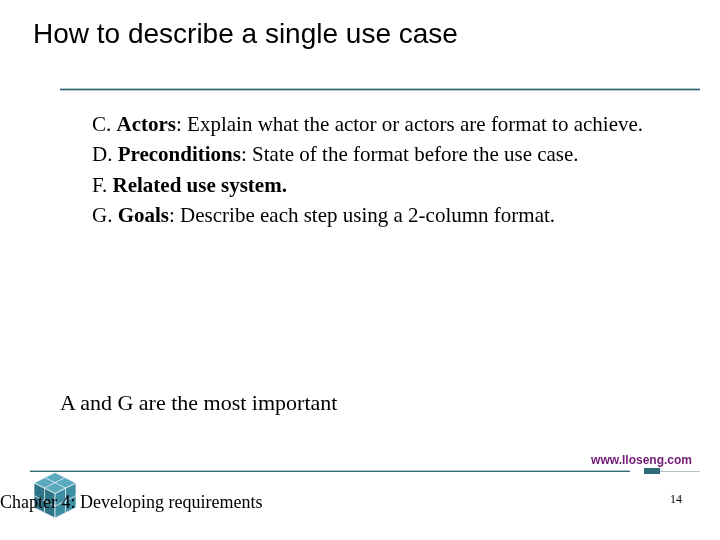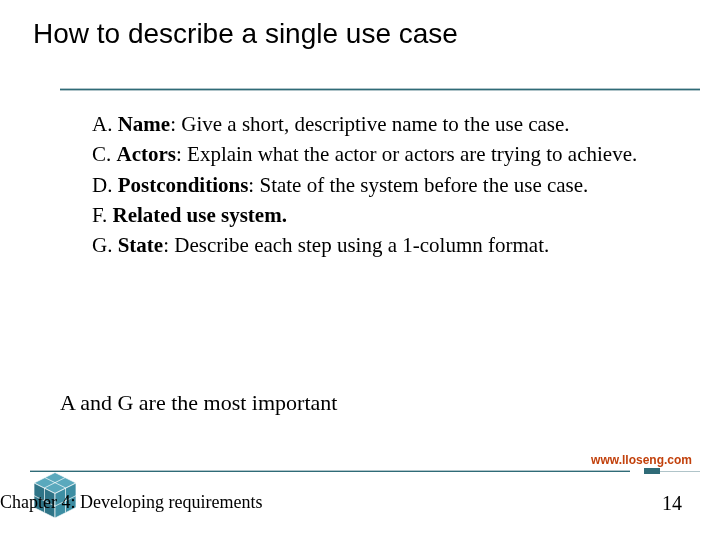--- a/index.html
+++ b/index.html
@@ -7,61 +7,58 @@
   .slide { position: relative; width: 720px; height: 540px; overflow: hidden; padding-left: 14px; }
   .title { position: absolute; left: 33px; top: 18px; font-size: 28px; font-family: Arial, Helvetica, sans-serif; font-weight: 400; letter-spacing: 0; }
   .rule-strip { position: absolute; left: 60px; top: 88px; width: 640px; height: 4px; }
   .rule-strip .g1 { position: absolute; top: 0; left: 0; right: 0; height: 1px; background: #b0c4c9; }
   .rule-strip .g2 { position: absolute; top: 1px; left: 0; right: 0; height: 1px; background: #2f6b77; }
   .rule-strip .g3 { position: absolute; top: 2px; left: 0; right: 0; height: 1px; background: #b0c4c9; }
   .body { position: absolute; left: 92px; top: 110px; width: 620px; font-size: 21px; line-height: 1.35; }
   .item { margin-bottom: 2px; white-space: nowrap; }
   .item .label { font-weight: 700; }
   .note { position: absolute; left: 60px; top: 390px; font-size: 22px; text-align: right; }
-  .site { position: absolute; right: 28px; top: 453px; font-family: Arial, Helvetica, sans-serif; font-size: 12px; font-weight: 700; color: #c2410c; }
+  .site { position: absolute; right: 28px; top: 453px; font-family: Arial, Helvetica, sans-serif; font-size: 12px; font-weight: 700; color: #701a75; }
   .bottom-rule { position: absolute; left: 30px; right: 20px; top: 470px; height: 3px; }
   .bottom-rule .bar { position: absolute; left: 0; right: 70px; top: 1px; height: 1px; background: #2f6b77; }
   .bottom-rule .bar2 { position: absolute; left: 0; right: 70px; top: 0; height: 1px; background: #b0c4c9; }
   .bottom-rule .tick { position: absolute; right: 40px; top: -2px; width: 16px; height: 6px; background: #2f6b77; }
   .bottom-rule .tail { position: absolute; right: 0; top: 1px; width: 40px; height: 1px; background: #b0c4c9; }
   .footer { position: absolute; left: 0; right: 0; top: 495px; height: 30px; }
   .copyright { position: absolute; left: 148px; top: 0; font-size: 11px; }
   .chapter { position: absolute; left: 0; right: 0; top: -3px; text-align: left; font-size: 18px; }
-  .pageno { position: absolute; right: 38px; top: -3px; font-size: 20px; }
+  .pageno { position: absolute; right: 38px; top: -3px; font-size: 12px; }
   .cube { position: absolute; left: 20px; top: 455px; width: 70px; height: 70px; }
   .cube svg { width: 70px; height: 70px; }
 </style>
 </head>
 <body>
 
 <div class="slide">
 
   <div class="title">How to describe a single use case</div>
 
   <div class="rule-strip">
     <div class="g1"></div>
       <div class="g2"></div>
       <div class="g3"></div>
   </div>
 
   <div class="body">
     <div class="item">
-      <span>A. </span><span class="label">Name</span><span>: </span><span>Give a short, descriptive name to the use case.</span>
+      <span>C. </span><span class="label">Actors</span><span>: </span><span>Explain what the actor or actors are format to achieve.</span>
     </div>
     <div class="item">
-      <span>C. </span><span class="label">Actors</span><span>: </span><span>Explain what the actor or actors are trying to achieve.</span>
-    </div>
-    <div class="item">
-      <span>D. </span><span class="label">Postconditions</span><span>: </span><span>State of the system before the use case.</span>
+      <span>D. </span><span class="label">Preconditions</span><span>: </span><span>State of the format before the use case.</span>
     </div>
     <div class="item">
       <span>F. </span><span class="label">Related use system.</span><span></span><span></span>
     </div>
     <div class="item">
-      <span>G. </span><span class="label">State</span><span>: </span><span>Describe each step using a 1-column format.</span>
+      <span>G. </span><span class="label">Goals</span><span>: </span><span>Describe each step using a 2-column format.</span>
     </div>
   </div>
 
   <div class="note">A and G are the most important</div>
 
   <div class="site">www.lloseng.com</div>
 
   <div class="bottom-rule">
     <div class="bar2"></div>
       <div class="bar"></div>

